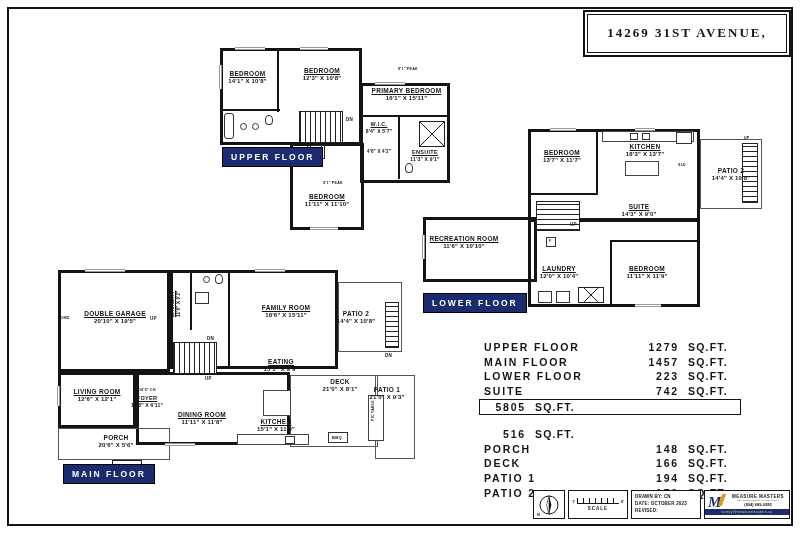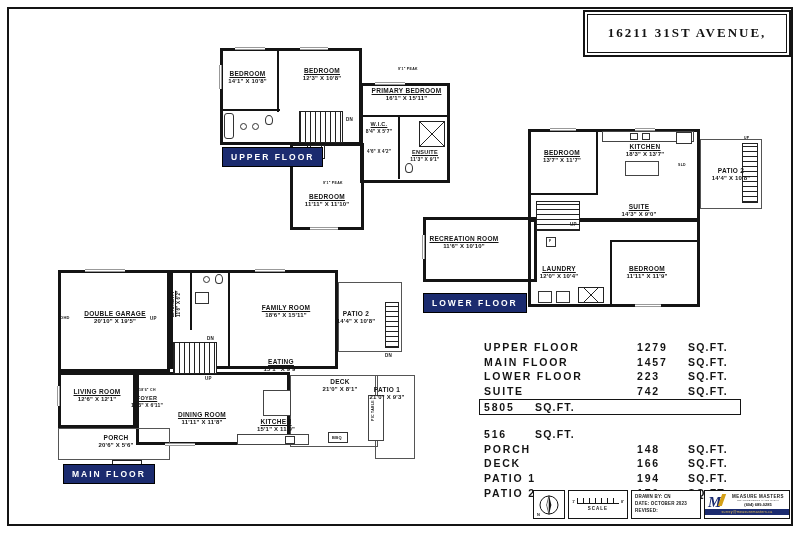--- a/index.html
+++ b/index.html
@@ -40,21 +40,21 @@
   .vrl { writing-mode:vertical-rl; transform:rotate(180deg); text-align:center; }
   .vrl .rn,.vrl .rd { display:block; }
 
   .tag { position:absolute; background:#1b2b6f; border:1px solid #000; color:#fff; font-weight:bold;
          font-size:8.5px; letter-spacing:2px; padding:4px 8px; white-space:nowrap; }
 
   
   .atable { position:absolute; left:484px; top:341px; width:252px; font-weight:bold; font-size:10.5px; }
   .arow { display:flex; align-items:baseline; letter-spacing:1.8px; margin-bottom:2.5px; line-height:1.15; }
   .alabel { flex:1; text-align:left; white-space:nowrap; }
-  .aval { width:42px; margin-right:9px; letter-spacing:1.8px; }
+  .aval { width:42px; text-align:right; margin-right:9px; letter-spacing:1.8px; }
   .aunit { width:48px; letter-spacing:1.2px; }
   .arow.total { border:1.5px solid #141414; padding:1px 4px; margin:1px -5px 13px -5px; }
 
   
   .footer { position:absolute; left:533px; top:490px; height:29px; display:flex; gap:3px; }
   .fcell { border:1.5px solid #141414; background:#fff; height:29px; display:flex; flex-direction:column;
            align-items:center; justify-content:center; }
   .fc-north { width:32px; position:relative; }
   .fc-north .nlab { position:absolute; left:3px; bottom:1px; font-size:4px; font-weight:bold; }
   .fc-scale { width:60px; }
@@ -79,21 +79,21 @@
               text-align:center; letter-spacing:.3px; }
 </style>
 </head>
 <body>
 
 <div class="page">
   <div class="frame"></div>
 
   <div class="tblock">
     <div class="tinner">
-      <div>16211 31ST AVENUE,</div>
+      <div>14269 31ST AVENUE,</div>
     </div>
   </div>
 
   <div class="plan" style="left:215px;top:45px;width:235px;height:195px;">
     <div class="w" style="left:5px;top:3px;width:142px;height:97px;"></div>
     <div class="w" style="left:145px;top:38px;width:90px;height:100px;"></div>
     <div class="w" style="left:75px;top:98px;width:74px;height:87px;"></div>
     <div class="pw" style="left:62px;top:3px;width:2px;height:64px;"></div>
     <div class="pw" style="left:5px;top:64px;width:60px;height:2px;"></div>
     <div class="pw" style="left:147px;top:70px;width:86px;height:2px;"></div>

